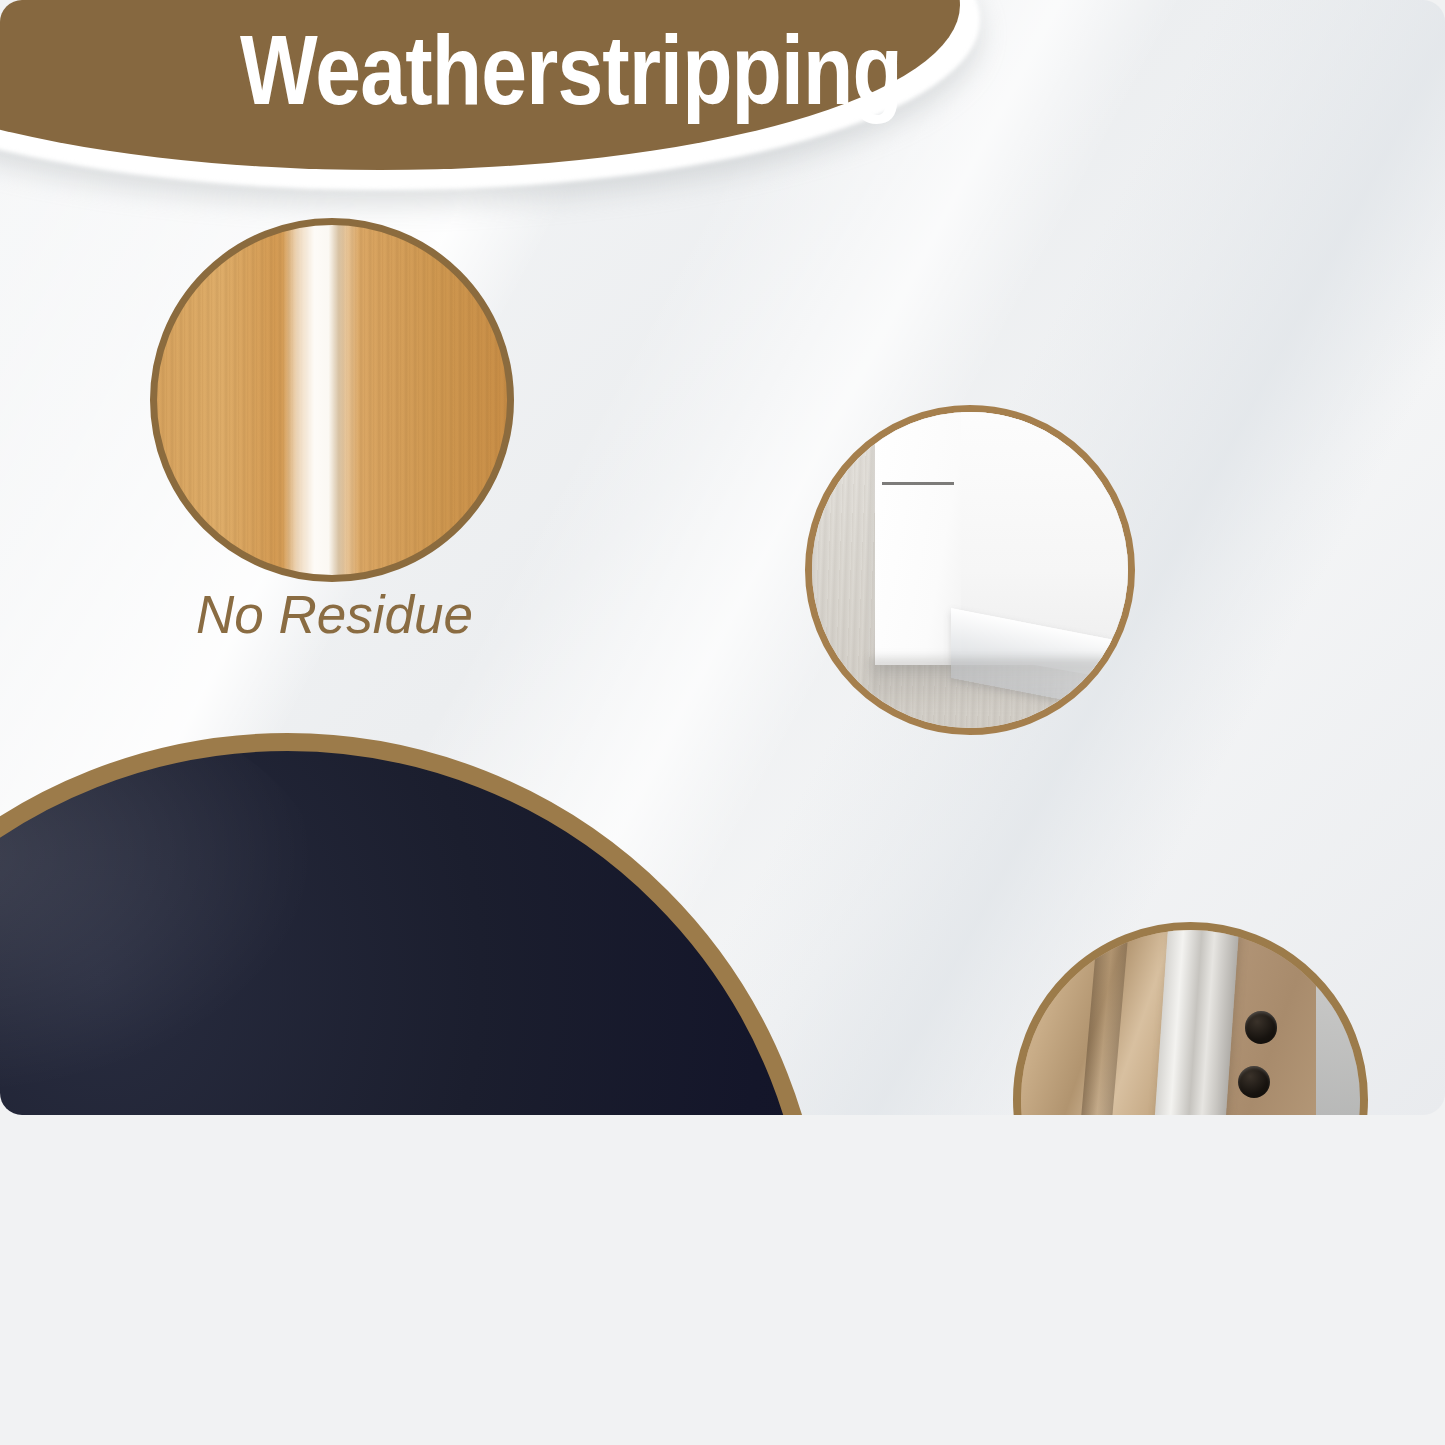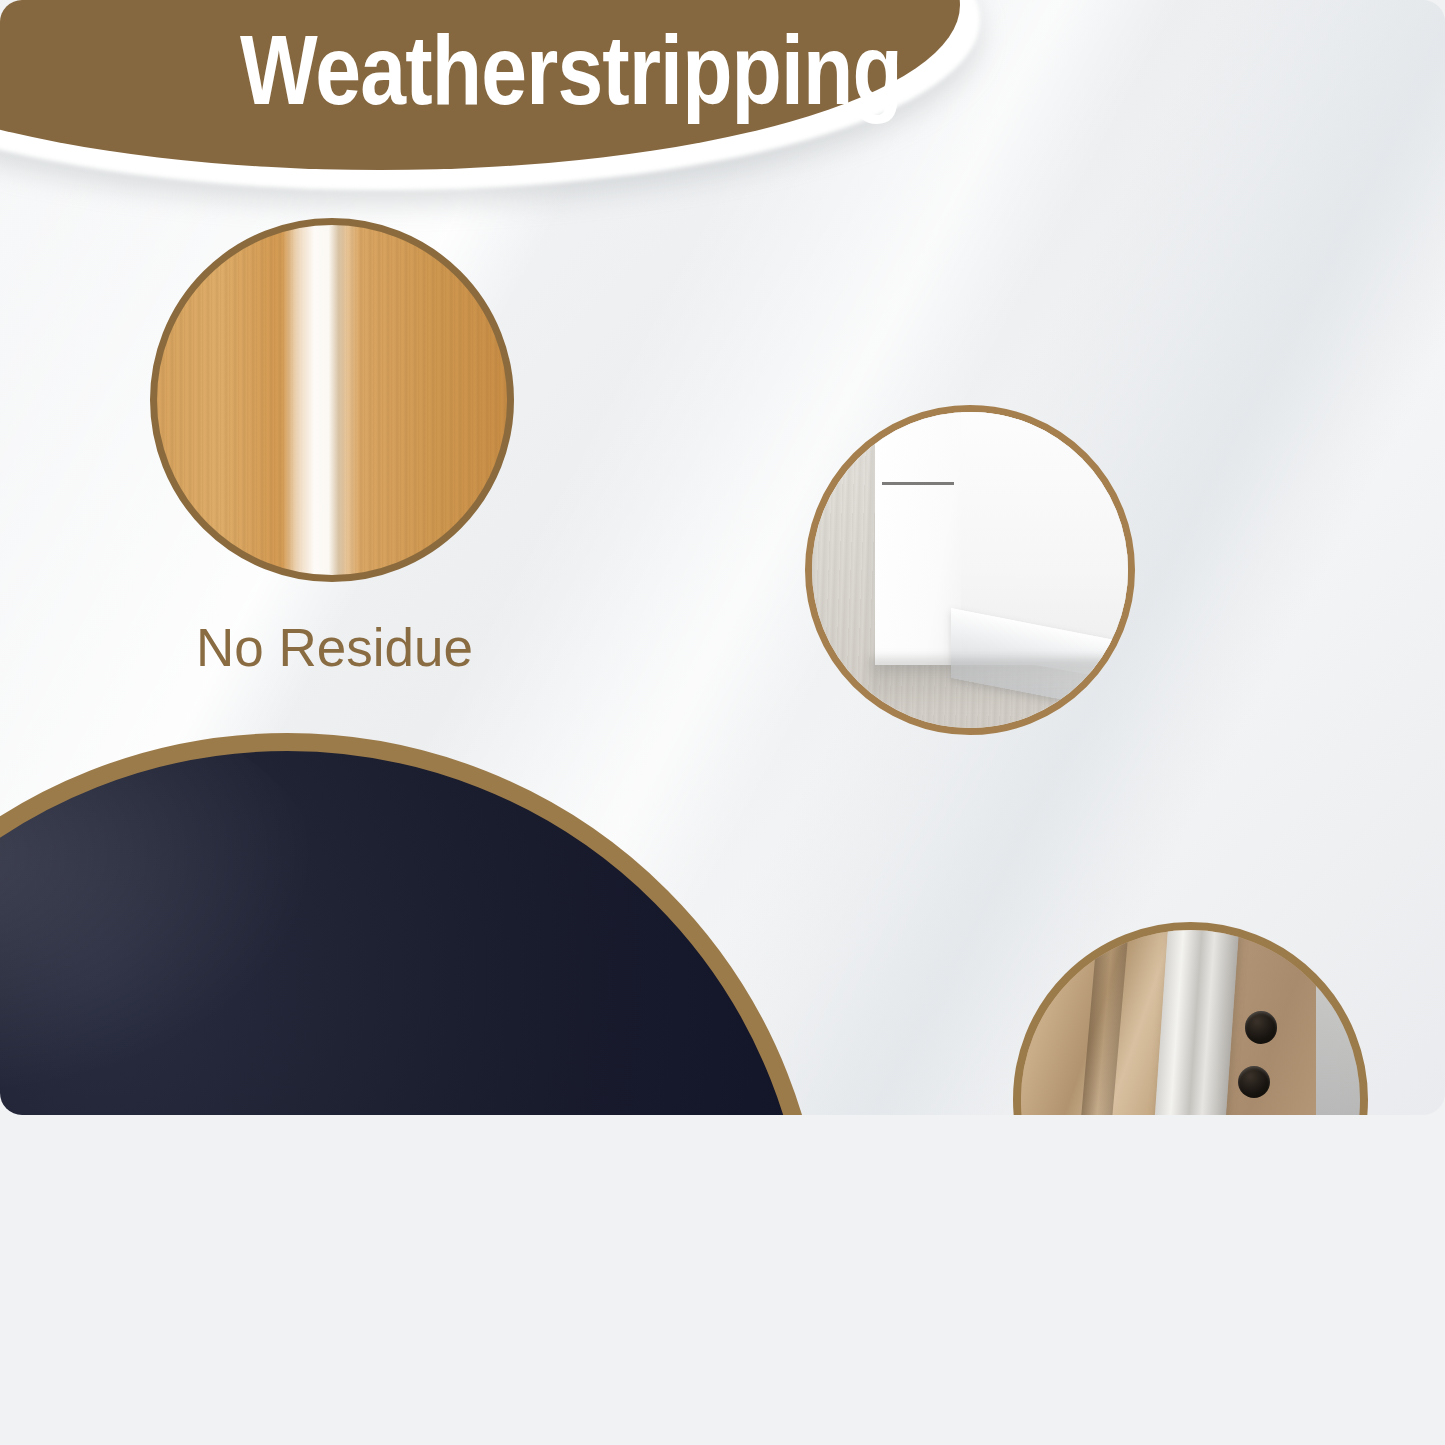--- a/index.html
+++ b/index.html
@@ -71,21 +71,21 @@
         rgba(255,255,255,.30) 54%,
         rgba(255,255,255,0) 58%),
       repeating-linear-gradient(90deg,
         rgba(150,100,45,.14) 0px,
         rgba(150,100,45,.00) 2px,
         rgba(190,140,80,.10) 4px,
         rgba(120,80,35,.12) 6px,
         rgba(160,110,55,.00) 9px),
       linear-gradient(90deg,#d8a45f 0%,#dfae6a 18%,#d49b53 34%,#e3b477 48%,#d9a460 62%,#cf9850 80%,#c98e46 100%);
   }
-  #cap1{left:196px;top:620px;color:#8a6c42;}
+  #cap1{left:196px;top:587px;color:#8a6c42;font-style:italic;}
 
   
   #c2{
     left:805px;top:405px;width:330px;height:330px;
     border:7px solid #a57f4d;
     background:linear-gradient(180deg,#efeeec 0%,#e4e2df 100%);
   }
   .c2-floor{
     position:absolute;left:0;top:0;width:100%;height:100%;
     background:

